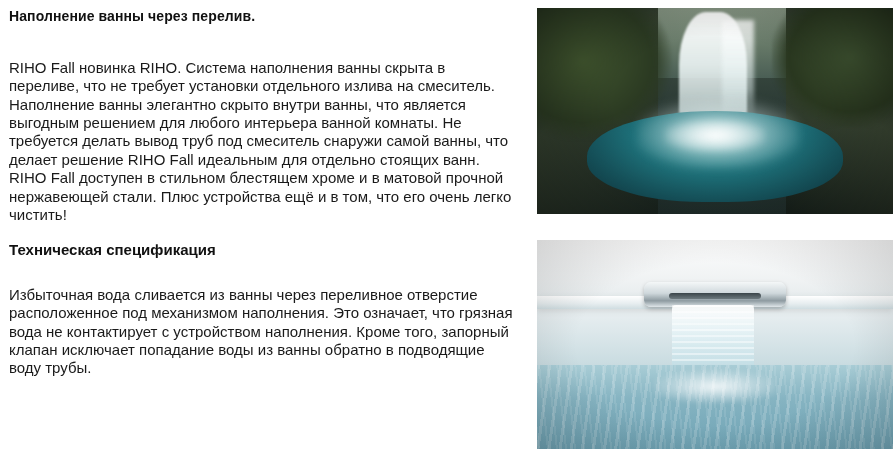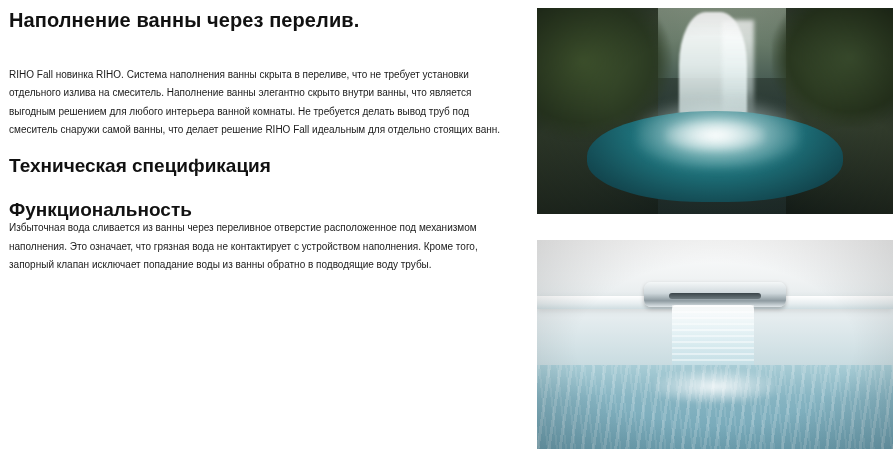--- a/index.html
+++ b/index.html
@@ -18,41 +18,41 @@
     overflow: hidden;
     background: #ffffff;
   }
   .text-column {
     position: absolute;
     left: 9px;
     top: 8px;
     width: 510px;
   }
   .doc-title {
-    font-size: 20px;
+    font-size: 14px;
     font-weight: bold;
     color: #111111;
     letter-spacing: 0.1px;
     margin: 0 0 0 0;
     line-height: 1.2;
   }
   .para {
-    font-size: 10px;
+    font-size: 15px;
     line-height: 18.4px;
     color: #1a1a1a;
     margin: 0;
   }
   .para + .para {
     margin-top: 0;
   }
   .gap-lg { height: 34px; }
   .gap-md { height: 17px; }
   .gap-sm { height: 9px; }
   .sec-head {
-    font-size: 19px;
+    font-size: 15px;
     line-height: 18.4px;
     font-weight: bold;
     color: #111111;
     margin: 0;
   }
 
   
   .media-column {
     position: absolute;
     left: 537px;
@@ -223,31 +223,31 @@
 
 <div class="page">
 
   <div class="text-column">
 
     <h1 class="doc-title">Наполнение ванны через перелив.</h1>
 
     <div class="gap-lg"></div>
 
     <p class="para">RIHO Fall новинка RIHO. Система наполнения ванны скрыта в переливе, что не требует установки отдельного излива на смеситель. Наполнение ванны элегантно скрыто внутри ванны, что является выгодным решением для любого интерьера ванной комнаты. Не требуется делать вывод труб под смеситель снаружи самой ванны, что делает решение RIHO Fall идеальным для отдельно стоящих ванн.</p>
+    <p class="para">RIHO Fall доступен в стильном блестящем хроме и в матовой прочной нержавеющей стали. Плюс устройства ещё и в том, что его очень легко чистить!</p>
 
     <div class="gap-md"></div>
 
     <p class="sec-head">Техническая спецификация</p>
 
     <div class="gap-sm"></div>
 
 
     <div class="gap-md"></div>
 
-    <p class="sec-head">Функциональность</p>
     <p class="para">Избыточная вода сливается из ванны через переливное отверстие расположенное под механизмом наполнения. Это означает, что грязная вода не контактирует с устройством наполнения. Кроме того, запорный клапан исключает попадание воды из ванны обратно в подводящие воду трубы.</p>
 
   </div>
 
   <div class="media-column">
 
     <div class="photo photo-top">
       <div class="waterfall">
         <div class="wf-sky"></div>
         <div class="wf-rockleft"></div>

